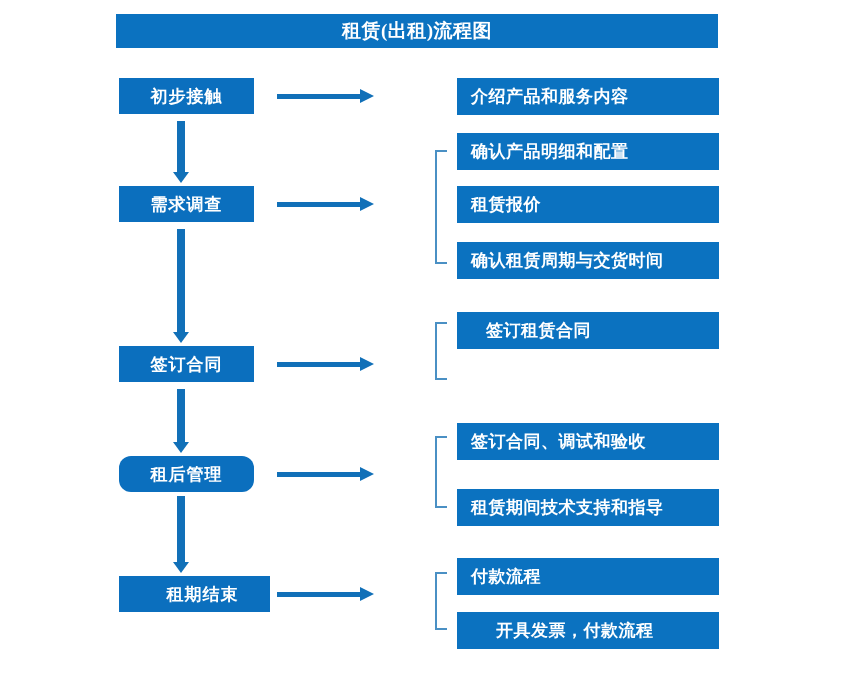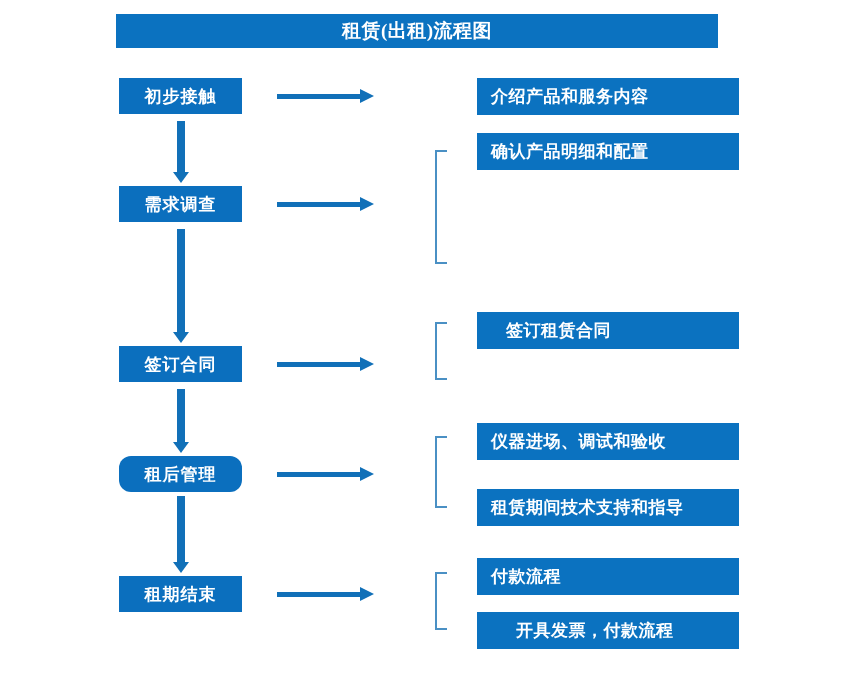--- a/index.html
+++ b/index.html
@@ -36,21 +36,21 @@
     justify-content: center;
     font-size: 19px;
     font-weight: bold;
     letter-spacing: 0.5px;
   }
 
   
   .stage-box {
     position: absolute;
     left: 103px;
-    width: 123px;
+    width: 135px;
     height: 36px;
     background: #0b6fbe;
     color: #ffffff;
     display: flex;
     align-items: center;
     justify-content: center;
     font-size: 17px;
     font-weight: bold;
     letter-spacing: 1px;
   }
@@ -63,21 +63,20 @@
     height: 37px;
     background: #0b72c0;
     color: #ffffff;
     display: flex;
     align-items: center;
     font-size: 17px;
     font-weight: bold;
     padding-left: 14px;
     box-sizing: border-box;
     letter-spacing: 0.5px;
-    margin-left: 20px;
   }
 
   
   .h-arrow {
     position: absolute;
     left: 261px;
     width: 97px;
     height: 14px;
   }
   .h-arrow .shaft {
@@ -140,21 +139,21 @@
   <div class="title-bar">租赁(出租)流程图</div>
 
   <div class="stage-box" style="top:78px;">初步接触</div>
 
   <div class="stage-box" style="top:186px;">需求调查</div>
 
   <div class="stage-box" style="top:346px;">签订合同</div>
 
   <div class="stage-box" style="top:456px;border-radius:12px;">租后管理</div>
 
-  <div class="stage-box" style="top:576px;">租期结束</div>
+  <div class="stage-box" style="top:576px;padding-left:16px;">租期结束</div>
 
   <div class="v-arrow" style="top:121px; height:62px;">
     <div class="shaft" style="height:51px;"></div>
     <div class="head"></div>
   </div>
 
   <div class="v-arrow" style="top:229px; height:114px;">
     <div class="shaft" style="height:103px;"></div>
     <div class="head"></div>
   </div>
@@ -199,26 +198,28 @@
   <div class="bracket" style="left:419px; top:322px; height:58px;"></div>
 
   <div class="bracket" style="left:419px; top:436px; height:72px;"></div>
 
   <div class="bracket" style="left:419px; top:572px; height:58px;"></div>
 
   <div class="task-box" style="top:78px;">介绍产品和服务内容</div>
 
   <div class="task-box" style="top:133px;">确认产品明细和配置</div>
 
-
+  <div class="task-box" style="top:186px;">租赁报价</div>
+
+  <div class="task-box" style="top:242px;">确认租赁周期与交货时间</div>
 
   <div class="task-box" style="top:312px;padding-left:29px;">签订租赁合同</div>
 
 
-  <div class="task-box" style="top:423px;">仪器进场、调试和验收</div>
+  <div class="task-box" style="top:423px;">签订合同、调试和验收</div>
 
   <div class="task-box" style="top:489px;">租赁期间技术支持和指导</div>
 
   <div class="task-box" style="top:558px;">付款流程</div>
 
   <div class="task-box" style="top:612px;padding-left:39px;">开具发票，付款流程</div>
 
 </div>
 
 </body></html>

